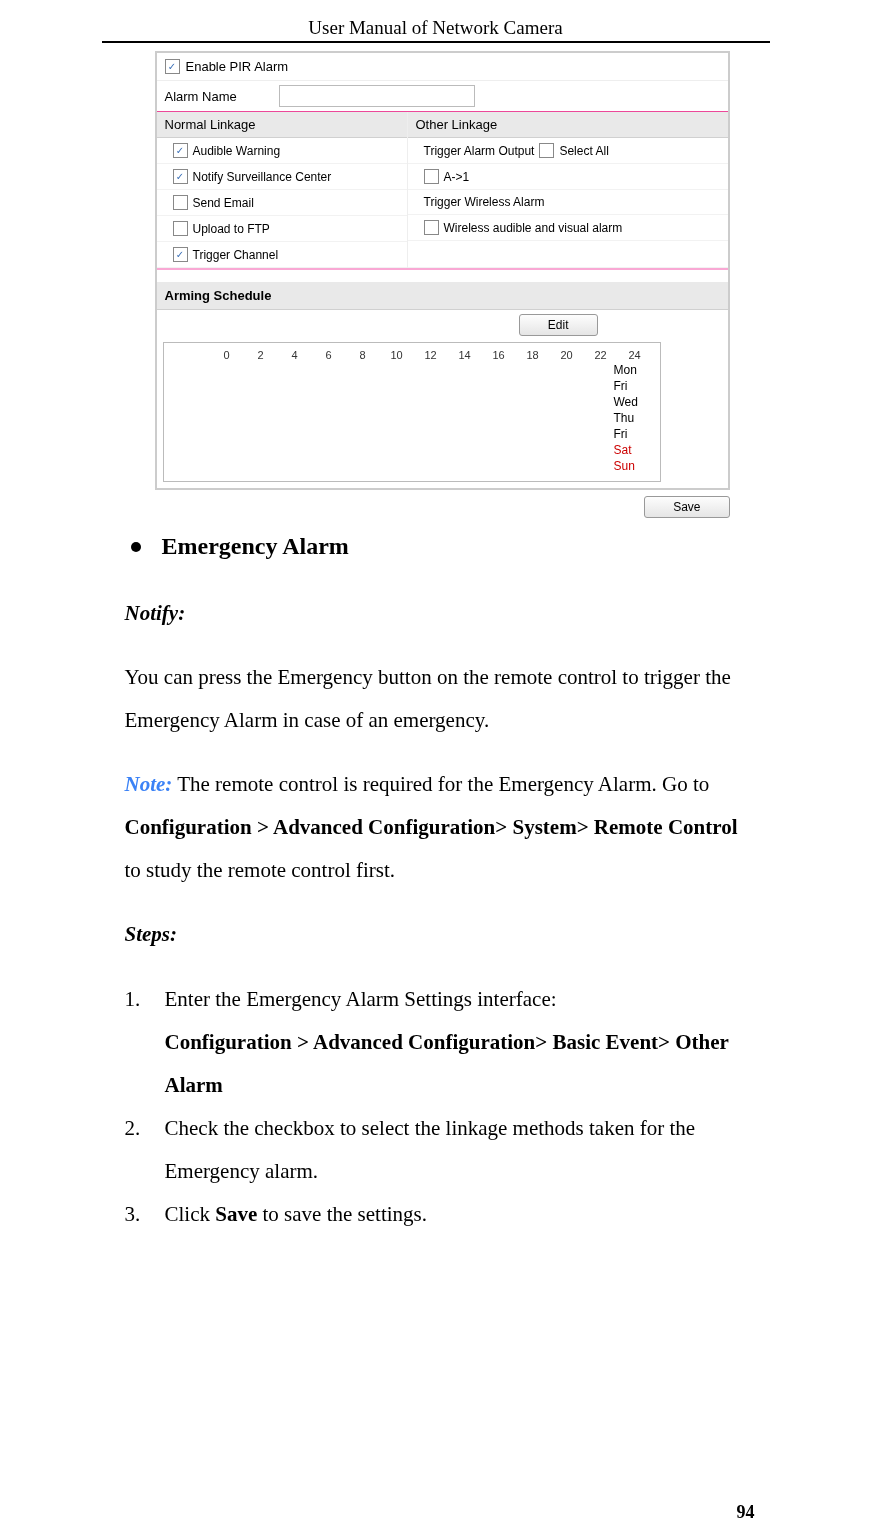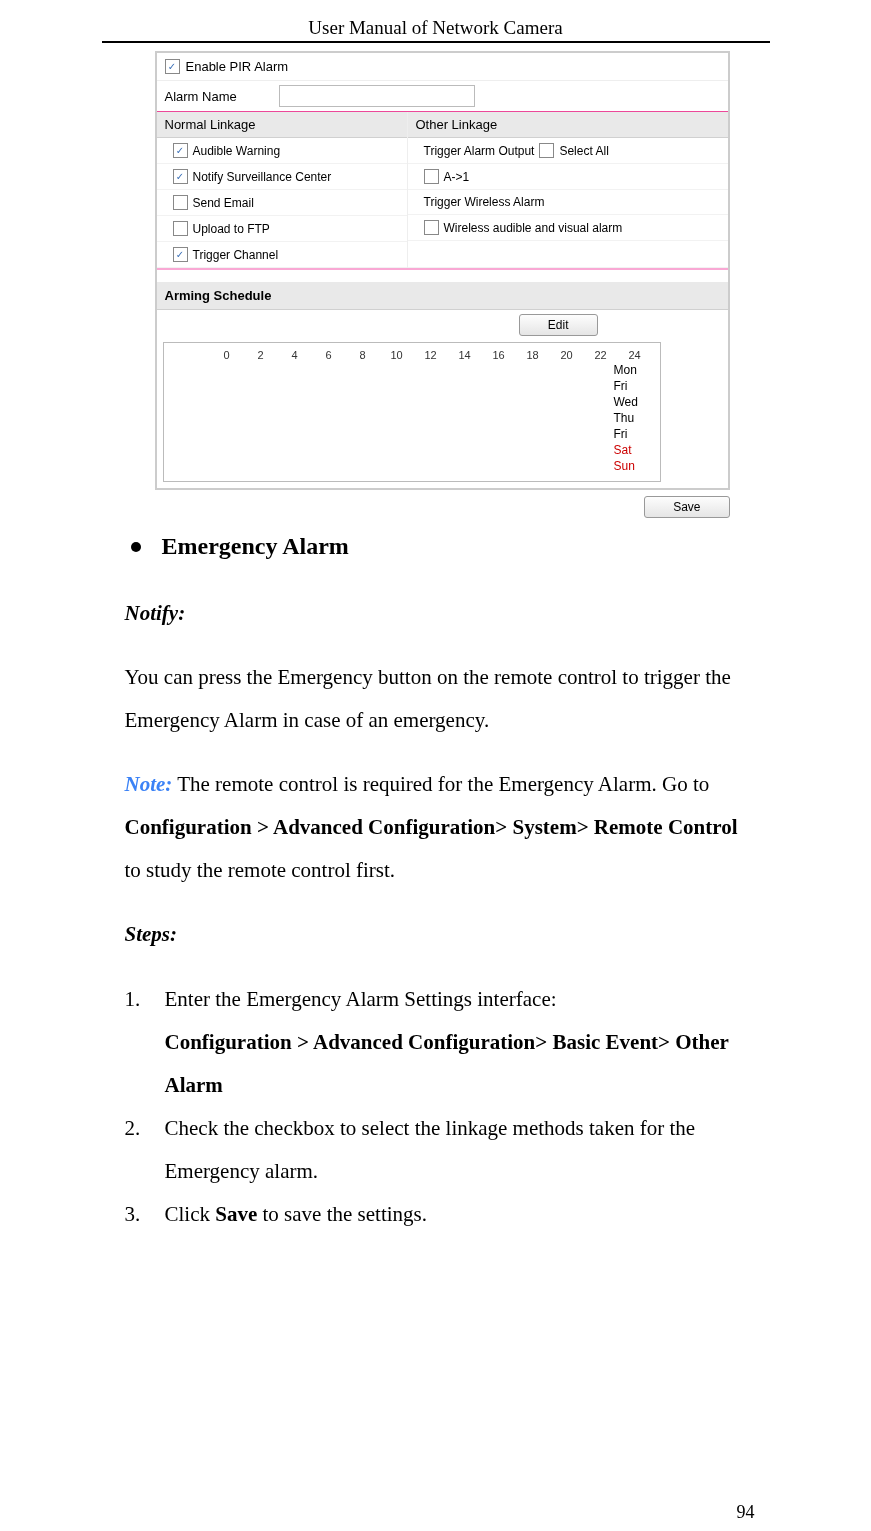--- a/index.html
+++ b/index.html
@@ -195,20 +195,21 @@
       left: 0;
       width: 30px;
     }
     .steps-list li .inner { padding-left: 0px; }
     .steps-list li .path { font-weight: bold; display:block; }
     .page-num {
       position: absolute;
       bottom: 20px;
       right: 40px;
       font-size: 18px;
+      font-weight: bold;
     }
   </style>
 </head>
 <body>
 
 <div class="page">
 
   <div class="header">User Manual of Network Camera</div>
 
   <div class="figure-area">

